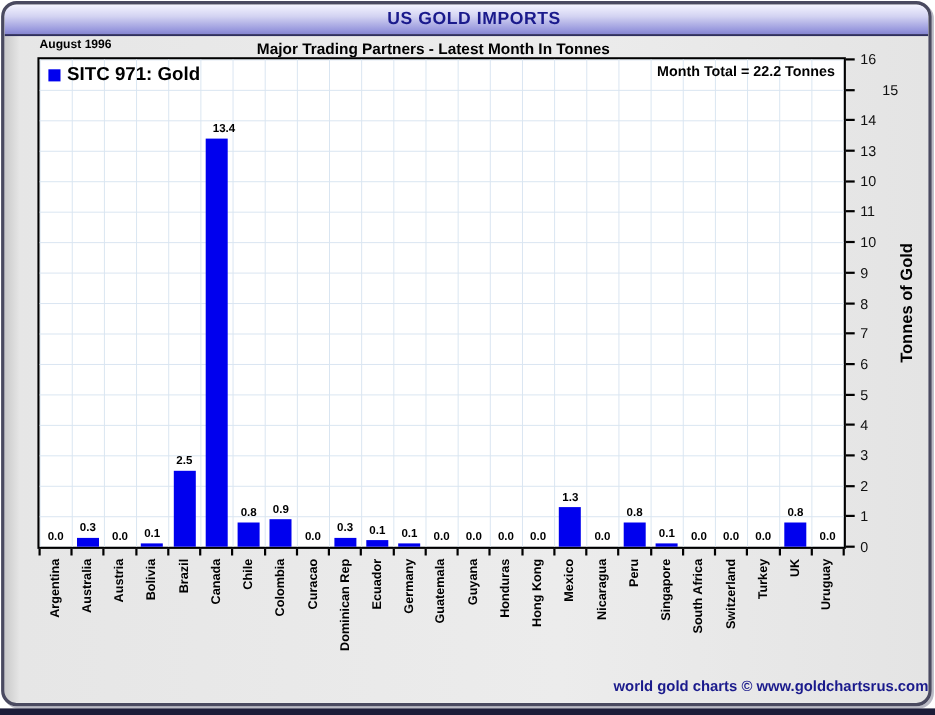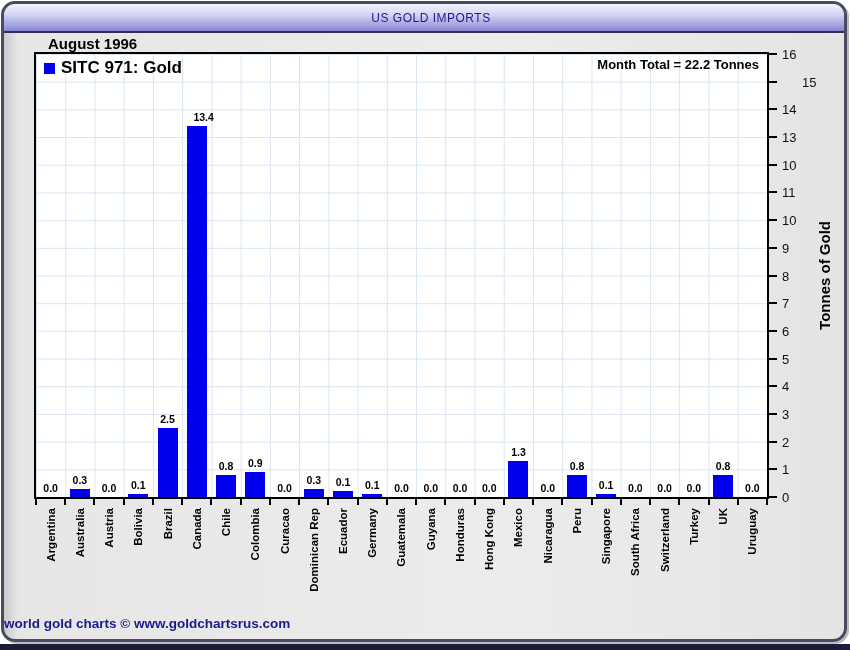--- a/index.html
+++ b/index.html
@@ -13,23 +13,23 @@
     overflow:hidden;
   }
 
   .title-bar {
     position:absolute; left:0; top:0; right:0; height:29px;
     background:linear-gradient(to bottom, #f4f4ff 0%, #d3d3f2 40%, #9a9ade 85%, #8585d0 100%);
     border-bottom:2px solid #2e2e5e;
     border-radius:11px 11px 0 0;
     display:flex; align-items:center; justify-content:center;
   }
-  .title-text { color:#1a1a8c; font-weight:normal; font-size:12px; letter-spacing:0.5px;margin-left:14px; }
-
-  .period-label { position:absolute; left:44px; top:31px; font-size:15px; font-weight:bold; color:#000; }
+  .title-text { color:#1a1a8c; font-weight:bold; font-size:16px; letter-spacing:0.5px;margin-left:14px; }
+
+  .period-label { position:absolute; left:32px; top:31px; font-size:11px; font-weight:bold; color:#000; }
   .subtitle { position:absolute; left:0; right:60px; top:32px; text-align:center; font-size:14px; font-weight:bold; color:#000; }
 
   .plot-area {
     position:absolute; left:30px; top:48px; width:735px; height:447px;
     background:#ffffff;
     border:2px solid #000;
   }
   .plot-inner { position:absolute; inset:0; }
   .gridlines {
     position:absolute; inset:0;
@@ -54,34 +54,35 @@
   .y-axis-title { position:absolute; left:803px; top:48px; width:34px; height:447px; display:flex; align-items:center; justify-content:center; }
   .y-axis-title span { writing-mode:vertical-rl; transform:rotate(180deg); font-size:15px; font-weight:bold; color:#000; white-space:nowrap; }
 
   .x-ticks { position:absolute; left:30px; top:495px; width:735px; height:7px; }
   .x-tick { position:absolute; top:0; width:2px; height:6px; background:#000; }
 
   .x-labels { position:absolute; left:30px; top:504px; width:735px; height:112px; }
   .x-label { position:absolute; top:0; display:flex; justify-content:center; align-items:flex-start; }
   .x-label span { writing-mode:vertical-rl; transform:rotate(180deg); font-size:11.5px; font-weight:bold; color:#000; white-space:nowrap; }
 
-  .footer-text { position:absolute; left:0; right:0; bottom:8px; text-align:left; font-size:13.5px; font-weight:bold; color:#1a1a8c; }
+  .footer-text { position:absolute; left:0; right:0; bottom:8px; text-align:right; font-size:13.5px; font-weight:bold; color:#1a1a8c; }
 
   .bottom-bar { position:absolute; left:0; bottom:0; width:850px; height:6px; background:#1c1c38; }
 </style>
 </head>
 <body>
 
 <div class="chart-window">
 
   <div class="title-bar">
     <div class="title-text">US GOLD IMPORTS</div>
   </div>
 
   <div class="period-label">August 1996</div>
+  <div class="subtitle">Major Trading Partners - Latest Month In Tonnes</div>
 
   <div class="plot-area">
     <div class="plot-inner">
       <div class="gridlines"></div>
       <div id="bars" class="plot-inner">
           <div class="bar-val" style="left: -6px; width: 41.24px; bottom: 3px;">0.0</div>
           <div class="bar" style="left: 33.86px; height: 8.30625px; background: rgb(0, 0, 238);"></div>
           <div class="bar-val" style="left: 23.24px; width: 41.24px; bottom: 11.3063px;">0.3</div>
           <div class="bar-val" style="left: 52.48px; width: 41.24px; bottom: 3px;">0.0</div>
           <div class="bar" style="left: 92.34px; height: 2.76875px; background: rgb(0, 0, 238);"></div>

